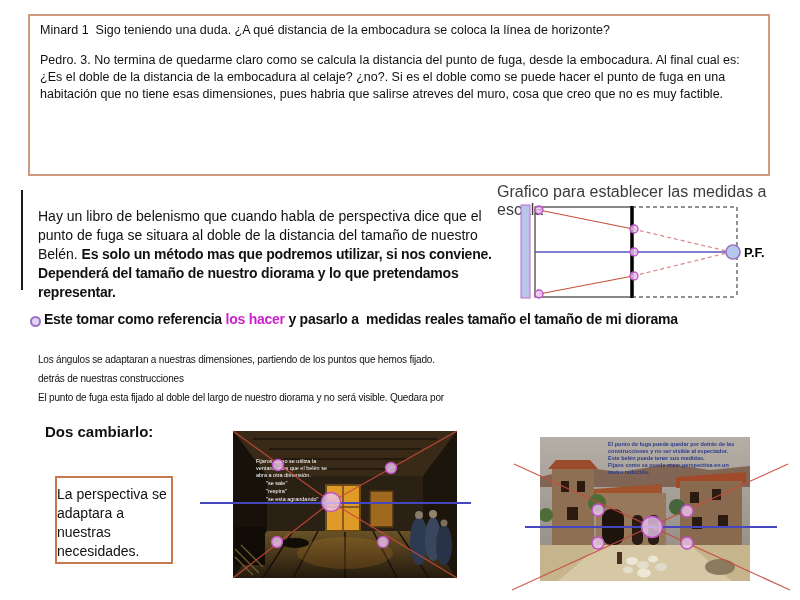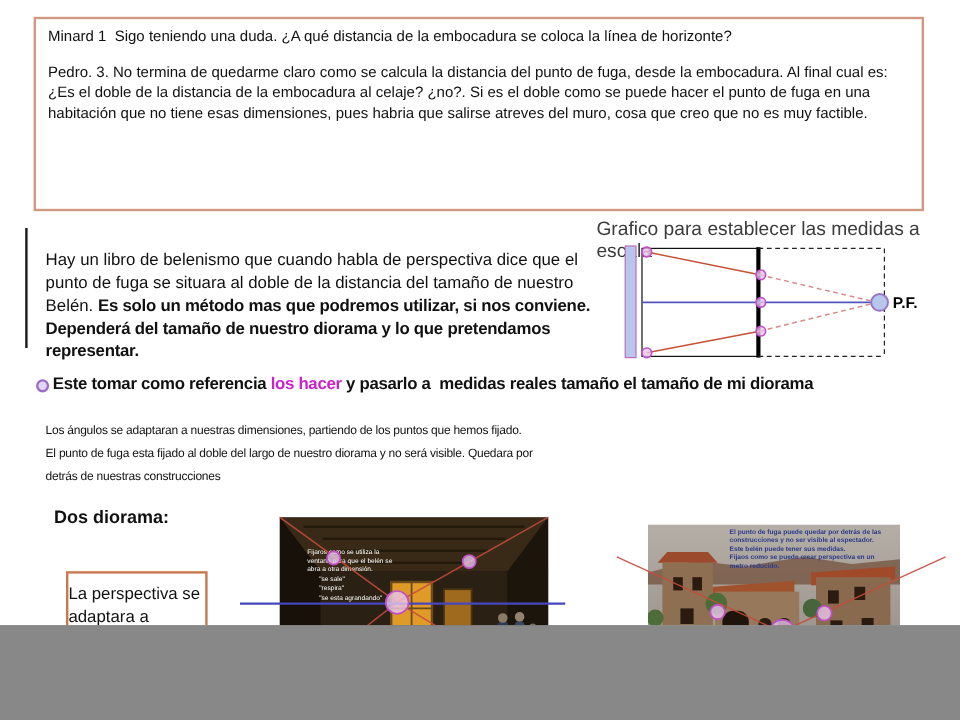--- a/index.html
+++ b/index.html
@@ -6,21 +6,21 @@
     --question-box-border:#cf9a80;
     --note-box-border:#c8784e;
     --highlight-magenta:#cc22cc;
     --horizon-blue:#4646be;
     --perspective-red:#c64a3c;
     --point-pink-fill:#e8c6ee;
     --point-pink-stroke:#c050c8;
   }
   html,body{margin:0;padding:0;}
   body{font-family:"Liberation Sans",sans-serif;background:#888;}
-  .slide{position:relative;width:800px;height:521px;background:#ffffff;overflow:hidden;
+  .slide{position:relative;width:800px;height:600px;background:#ffffff;overflow:hidden;
          font-family:"Liberation Sans",sans-serif;color:#111;}
   .prewrap{white-space:pre-wrap;}
   
   .questions-box{position:absolute;left:28px;top:14px;width:718px;height:146px;
     border:2px solid var(--question-box-border);padding:6px 10px;background:#fff;}
   .questions-box p{margin:0 0 13px 0;font-size:12.5px;line-height:17px;font-weight:500;}
   
   .vline{position:absolute;left:21px;top:190px;width:2px;height:100px;background:#1a1a1a;}
   
   .diagram-caption{position:absolute;left:497px;top:183px;font-size:16px;color:#3c3c3c;}
@@ -99,25 +99,25 @@
 
   <div class="intro"><span>Hay un libro de belenismo que cuando habla de perspectiva dice que el punto de fuga se situara al doble de la distancia del tamaño de nuestro Belén. </span><b>Es solo un método mas que podremos utilizar, si nos conviene. Dependerá del tamaño de nuestro diorama y lo que pretendamos representar.</b></div>
 
   <div class="bullet-row">
     <span class="bullet-dot"></span>
     <span class="bullet-text"><span>Este tomar como referencia </span><span class="hl">los hacer</span><span> y pasarlo a  medidas reales tamaño el tamaño de mi diorama</span></span>
   </div>
 
   <div class="angles">
     <div>Los ángulos se adaptaran a nuestras dimensiones, partiendo de los puntos que hemos fijado.</div>
+    <div>detrás de nuestras construcciones</div>
     <div>El punto de fuga esta fijado al doble del largo de nuestro diorama y no será visible. Quedara por</div>
-    <div>detrás de nuestras construcciones</div>
-  </div>
-
-  <div class="examples-heading">Dos diorama:</div>
+  </div>
+
+  <div class="examples-heading">Dos cambiarlo:</div>
 
   <div class="note-box">
     <span>La perspectiva se adaptara a nuestras necesidades.</span>
   </div>
 
   <div class="photo-wrap" style="left:200px;top:428px;width:275px;height:155px;">
     <svg width="224" height="147" viewBox="0 0 224 147" style="left:33px;top:3px;">
       <defs>
         <linearGradient id="floorg" x1="0" y1="0" x2="0" y2="1">
           <stop offset="0" stop-color="#6a5226"></stop>

